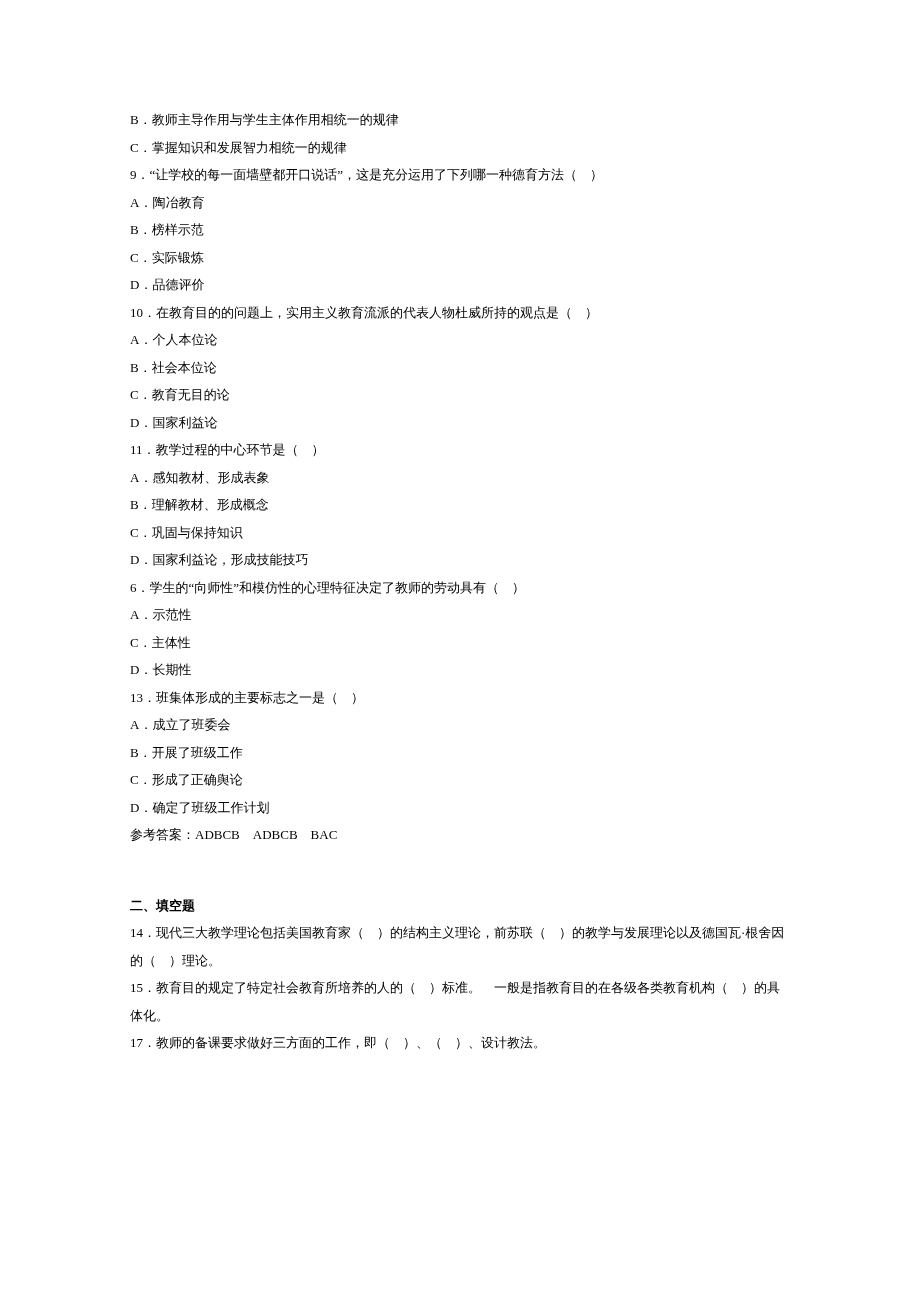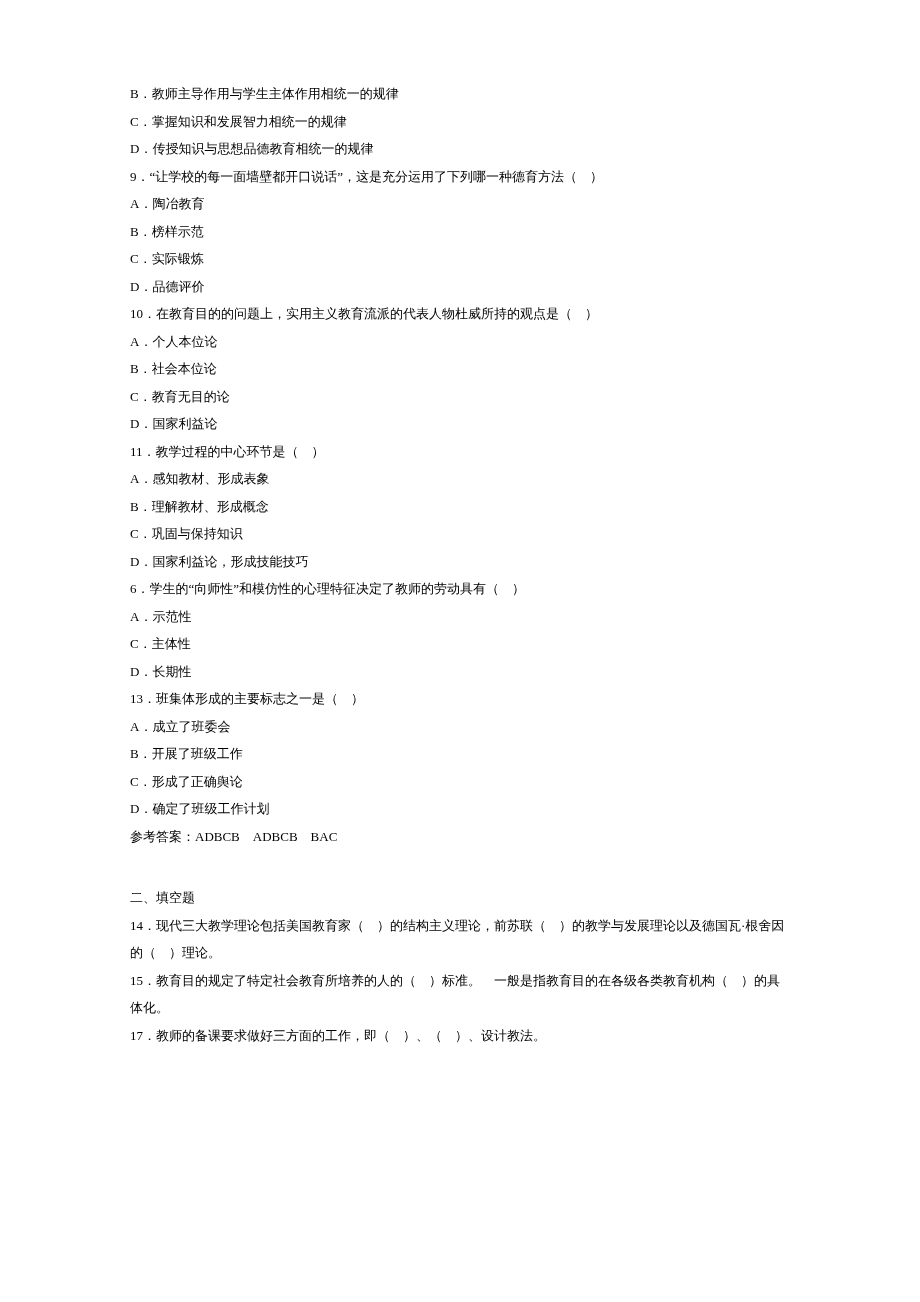--- a/index.html
+++ b/index.html
@@ -4,42 +4,41 @@
 <style>
   html, body {
     margin: 0;
     padding: 0;
     background: #ffffff;
   }
   .page {
     width: 920px;
     min-height: 1302px;
     box-sizing: border-box;
-    padding: 80px 130px 100px 130px;
+    padding: 106px 130px 100px 130px;
     font-family: "SimSun", "宋体", serif;
     font-size: 13px;
     line-height: 27.5px;
     color: #000000;
   }
   .line {
     white-space: pre-wrap;
   }
   .section-header {
-    font-weight: normal;
-    margin-top: 34px;
+    font-weight: bold;
+    margin-top: 43px;
   }
 </style>
 </head>
 <body>
 
 <div class="page">
 
   <div class="line">B．教师主导作用与学生主体作用相统一的规律</div>
   <div class="line">C．掌握知识和发展智力相统一的规律</div>
-  <div class="line">D．传授知识与思想品德教育相统一的规律</div>
   <div class="line">9．“让学校的每一面墙壁都开口说话”，这是充分运用了下列哪一种德育方法（　）</div>
   <div class="line">A．陶冶教育</div>
   <div class="line">B．榜样示范</div>
   <div class="line">C．实际锻炼</div>
   <div class="line">D．品德评价</div>
   <div class="line">10．在教育目的的问题上，实用主义教育流派的代表人物杜威所持的观点是（　）</div>
   <div class="line">A．个人本位论</div>
   <div class="line">B．社会本位论</div>
   <div class="line">C．教育无目的论</div>
   <div class="line">D．国家利益论</div>

